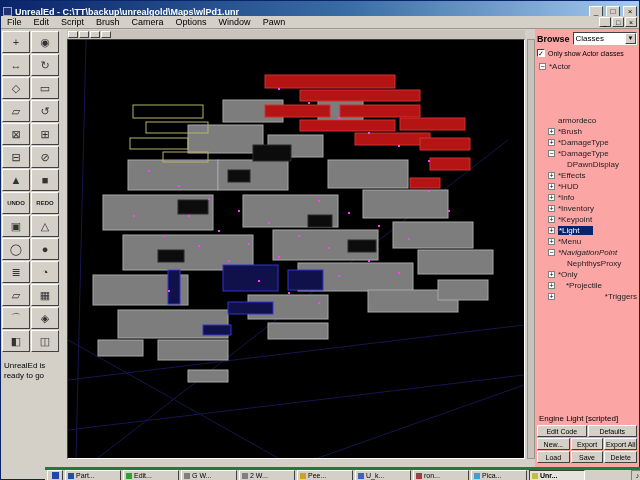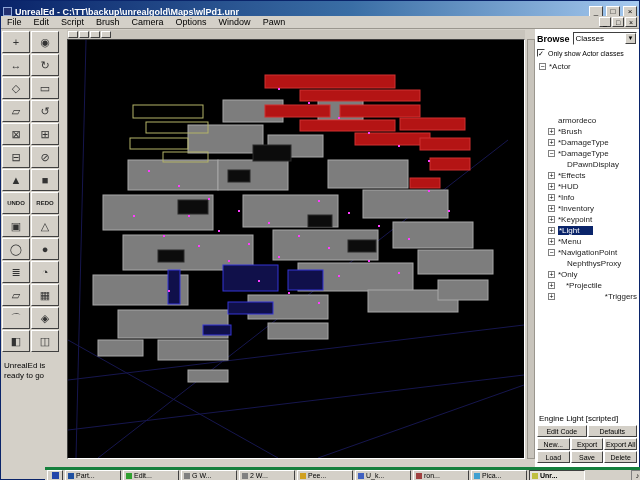--- a/index.html
+++ b/index.html
@@ -27,21 +27,21 @@
 
   
   .viewport-frame{position:absolute;left:62px;top:28px;width:474px;height:438px;background:#d4d0c8;}
   .vp-header{position:absolute;left:4px;top:1px;width:458px;height:9px;background:#c8c4bc;display:flex;gap:1px;padding:1px;}
   .vp-btn{width:10px;height:7px;background:#d4d0c8;border:1px solid;border-color:#fff #404040 #404040 #fff;}
   .viewport{position:absolute;left:4px;top:10px;width:458px;height:420px;background:#000;border:1px solid;border-color:#404040 #fff #fff #404040;}
   .viewport svg{display:block;width:100%;height:100%;}
   .vp-scroll{position:absolute;right:2px;top:10px;width:8px;height:420px;background:#c8c4bc;border:1px solid #9a968e;}
 
   
-  .right-panel{position:absolute;right:0;top:28px;width:104px;height:438px;background:#ffffff;padding:3px 2px;}
+  .right-panel{position:absolute;right:0;top:28px;width:104px;height:438px;background:#fca5a5;padding:3px 2px;}
   .browse-row{display:flex;align-items:center;gap:3px;}
   .browse-label{font-size:9px;font-weight:bold;}
   .combo{flex:1;height:13px;background:#fff;border:1px solid;border-color:#404040 #fff #fff #404040;font-size:8px;display:flex;align-items:center;padding-left:2px;}
   .combo-value{flex:1;}
   .combo-arrow{width:11px;height:11px;background:#d4d0c8;border:1px solid;border-color:#fff #404040 #404040 #fff;font-size:6px;line-height:9px;text-align:center;}
   .check-row{display:flex;align-items:center;gap:3px;margin-top:4px;}
   .checkbox{width:8px;height:8px;background:#fff;border:1px solid;border-color:#404040 #fff #fff #404040;font-size:7px;line-height:7px;text-align:center;color:#000;}
   .check-label{font-size:7px;white-space:nowrap;}
   .tree{margin-top:4px;height:300px;overflow:hidden;}
   .tree-row{display:flex;align-items:center;height:11px;font-size:8px;color:#222;white-space:nowrap;}
@@ -290,21 +290,21 @@
           <span class="tree-label">*Keypoint</span>
         </div>
         <div class="tree-row selected" style="padding-left: 11px;">
           <span class="expander">+</span>
           <span class="tree-label">*Light</span>
         </div>
         <div class="tree-row" style="padding-left: 11px;">
           <span class="expander">+</span>
           <span class="tree-label">*Menu</span>
         </div>
-        <div class="tree-row" style="padding-left: 11px;">
+        <div class="tree-row" style="padding-left: 11px; font-style: italic;">
           <span class="expander">−</span>
           <span class="tree-label">*NavigationPoint</span>
         </div>
         <div class="tree-row" style="padding-left: 20px;">
           <span class="expander noexp"></span>
           <span class="tree-label">NephthysProxy</span>
         </div>
         <div class="tree-row" style="padding-left: 11px;">
           <span class="expander">+</span>
           <span class="tree-label">*Only</span>

